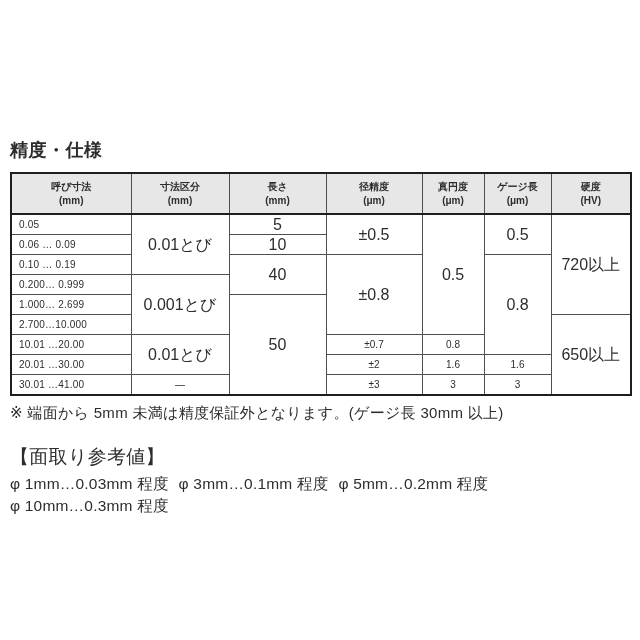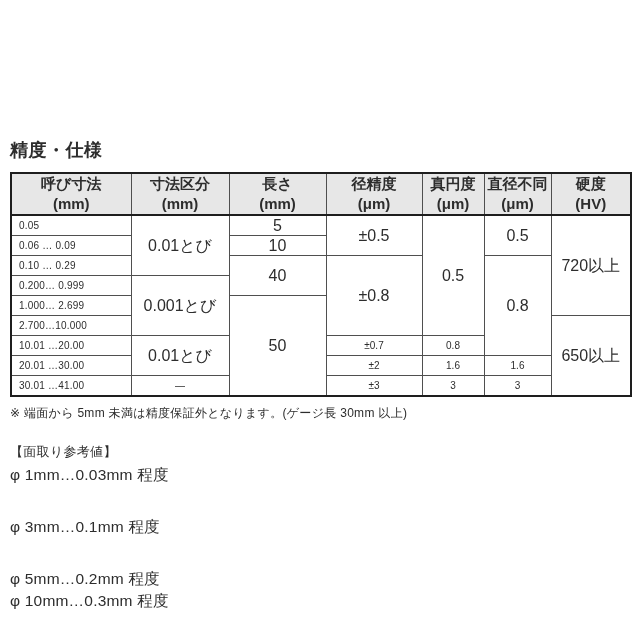--- a/index.html
+++ b/index.html
@@ -26,21 +26,21 @@
     border: 2px solid #1e1e1e;
   }
   .spec-table th, .spec-table td {
     border: 1px solid #4f4f4f;
     padding: 0;
     overflow: hidden;
     white-space: nowrap;
   }
   .spec-table thead th {
     background: #e7e7e7;
-    font-size: 15px;
+    font-size: 10px;
     font-weight: bold;
     text-align: center;
     height: 39px;
     line-height: 1.32;
     border-bottom: 2px solid #1e1e1e;
     margin-left: 44px;
   }
   .spec-table td {
     font-size: 10px;
     text-align: center;
@@ -50,37 +50,36 @@
   }
   td.nominal {
     text-align: left;
     padding-left: 7px;
     letter-spacing: 0.2px;
   }
   td.big { font-size: 16px; }
 
   .note {
     margin: 8px 0 0 0;
-    font-size: 12px;
+    font-size: 15px;
     letter-spacing: 0.3px;
   }
 
   .chamfer { margin-top: 21px; }
   .chamfer-heading {
-    font-size: 13px;
+    font-size: 19px;
     margin-bottom: 3px;
     letter-spacing: 0.3px;
   }
   .chamfer-line {
     display: flex;
-    gap: 30px;
+    gap: 10px;
     font-size: 15.5px;
     line-height: 22px;
     letter-spacing: 0.2px;
-    flex-direction: column;
   }
 </style>
 </head>
 <body>
 
 <div class="content">
 
   <h2 class="title">精度・仕様</h2>
 
   <table class="spec-table">
@@ -109,21 +108,21 @@
         </th>
         <th>
           <div>径精度</div>
           <div>(μm)</div>
         </th>
         <th>
           <div>真円度</div>
           <div>(μm)</div>
         </th>
         <th>
-          <div>直径不同</div>
+          <div>ゲージ長</div>
           <div>(μm)</div>
         </th>
         <th>
           <div>硬度</div>
           <div>(HV)</div>
         </th>
       </tr>
     </thead>
     <tbody>
       <tr>
@@ -133,21 +132,21 @@
         <td class="big" rowspan="2">±0.5</td>
         <td class="big" rowspan="6">0.5</td>
         <td class="big" rowspan="2">0.5</td>
         <td class="big" rowspan="5">720以上</td>
       </tr>
       <tr>
         <td class="nominal">0.06 … 0.09</td>
         <td class="big">10</td>
       </tr>
       <tr>
-        <td class="nominal">0.10 … 0.29</td>
+        <td class="nominal">0.10 … 0.19</td>
         <td class="big" rowspan="2">40</td>
         <td class="big" rowspan="4">±0.8</td>
         <td class="big" rowspan="5">0.8</td>
       </tr>
       <tr>
         <td class="nominal">0.200… 0.999</td>
         <td class="big" rowspan="3">0.001とび</td>
       </tr>
       <tr>
         <td class="nominal">1.000… 2.699</td>

